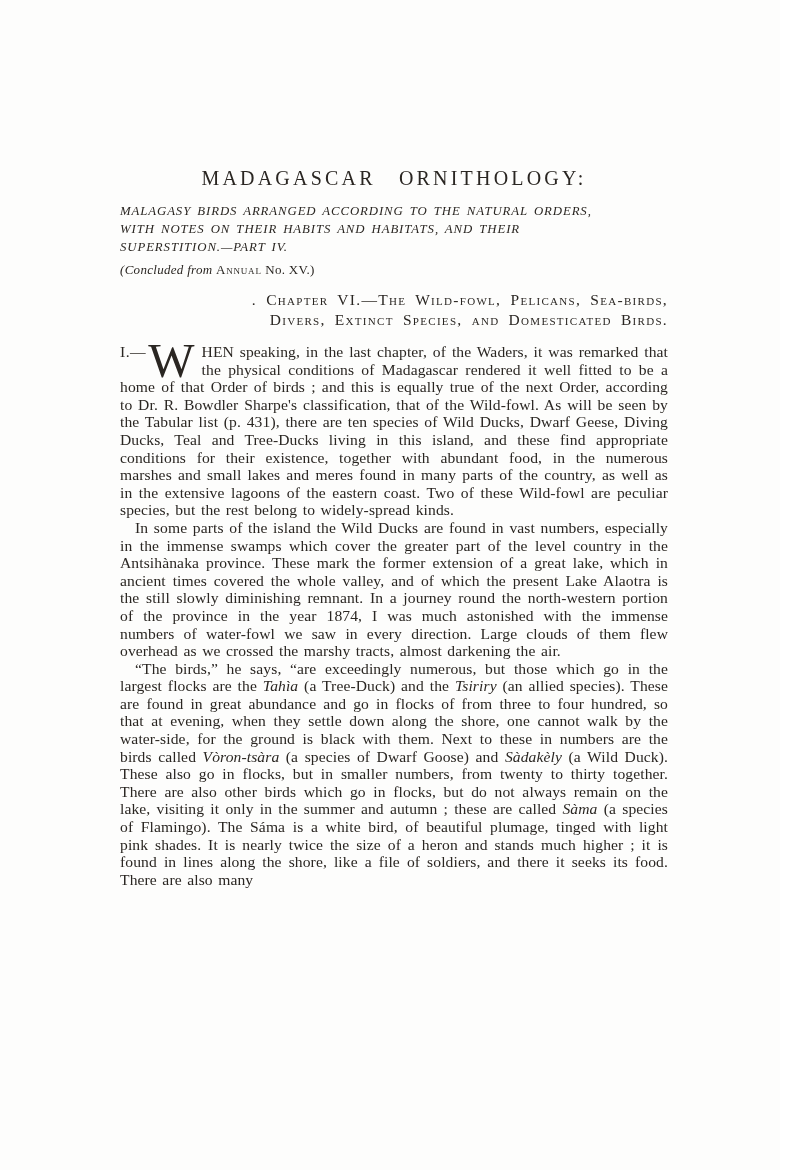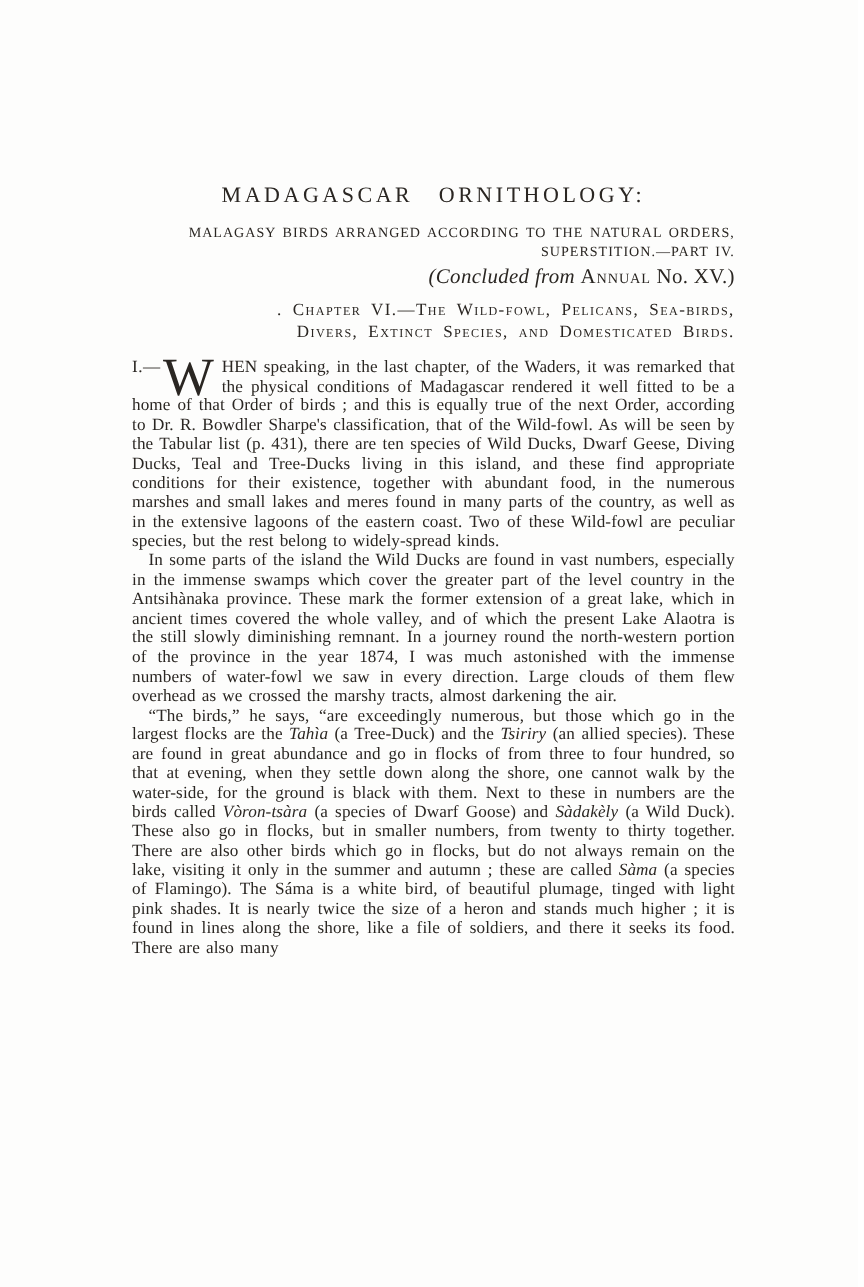--- a/index.html
+++ b/index.html
@@ -30,31 +30,32 @@
     margin:166px 0 0 0;
     font-size:20px;
     font-weight:500;
     line-height:24px;
     text-align:center;
     letter-spacing:3.2px;
     word-spacing:15px;
   }
   .subtitle{
     margin-top:12px;
+    font-style:italic;
     font-size:12.8px;
     line-height:18px;
     letter-spacing:0.9px;
     word-spacing:2px;
-    text-align:right;
+    text-align:left;
   }
   .concluded-note{
     margin-top:6px;
-    font-size:19px;
+    font-size:13px;
     line-height:16px;
-    text-align:right;
+    text-align:left;
     letter-spacing:0.3px;
   }
   .chapter-heading{
     margin-top:12px;
     font-variant:small-caps;
     font-size:15.5px;
     line-height:19.5px;
     letter-spacing:1.3px;
     word-spacing:4px;
     text-align:right;
@@ -91,20 +92,21 @@
   }
 </style>
 </head>
 <body>
 
 <div class="page">
   <div class="text-block">
     <h1 class="doc-title">MADAGASCAR ORNITHOLOGY:</h1>
     <div class="subtitle">
         <div>MALAGASY BIRDS ARRANGED ACCORDING TO THE NATURAL ORDERS,</div>
+        <div>WITH NOTES ON THEIR HABITS AND HABITATS, AND THEIR</div>
         <div>SUPERSTITION.—PART IV.</div>
       </div>
     <div class="concluded-note"><span class="it">(Concluded from </span><span class="sc">Annual</span><span> No. XV.)</span></div>
     <div class="chapter-heading">
         <div>. Chapter VI.—The Wild-fowl, Pelicans, Sea-birds,</div>
         <div>Divers, Extinct Species, and Domesticated Birds.</div>
       </div>
     <div class="body-text">
         <p><span class="dropgroup">
             <span class="lead">I.—</span>

